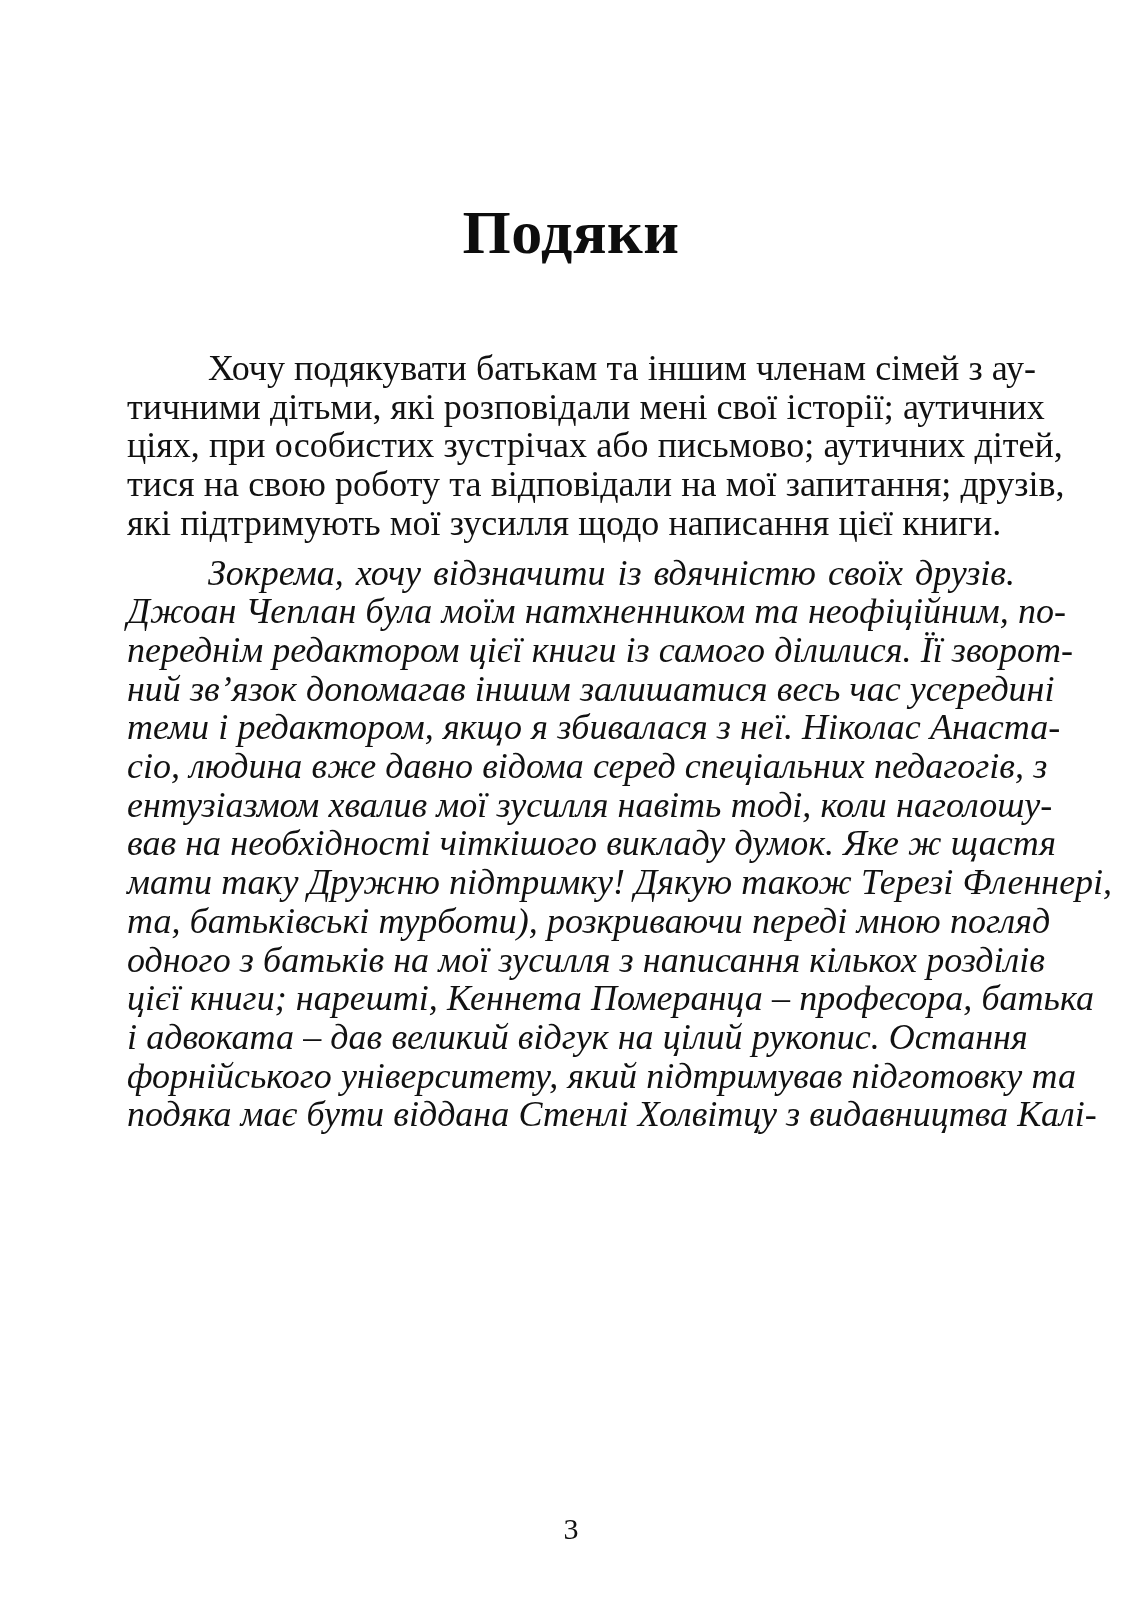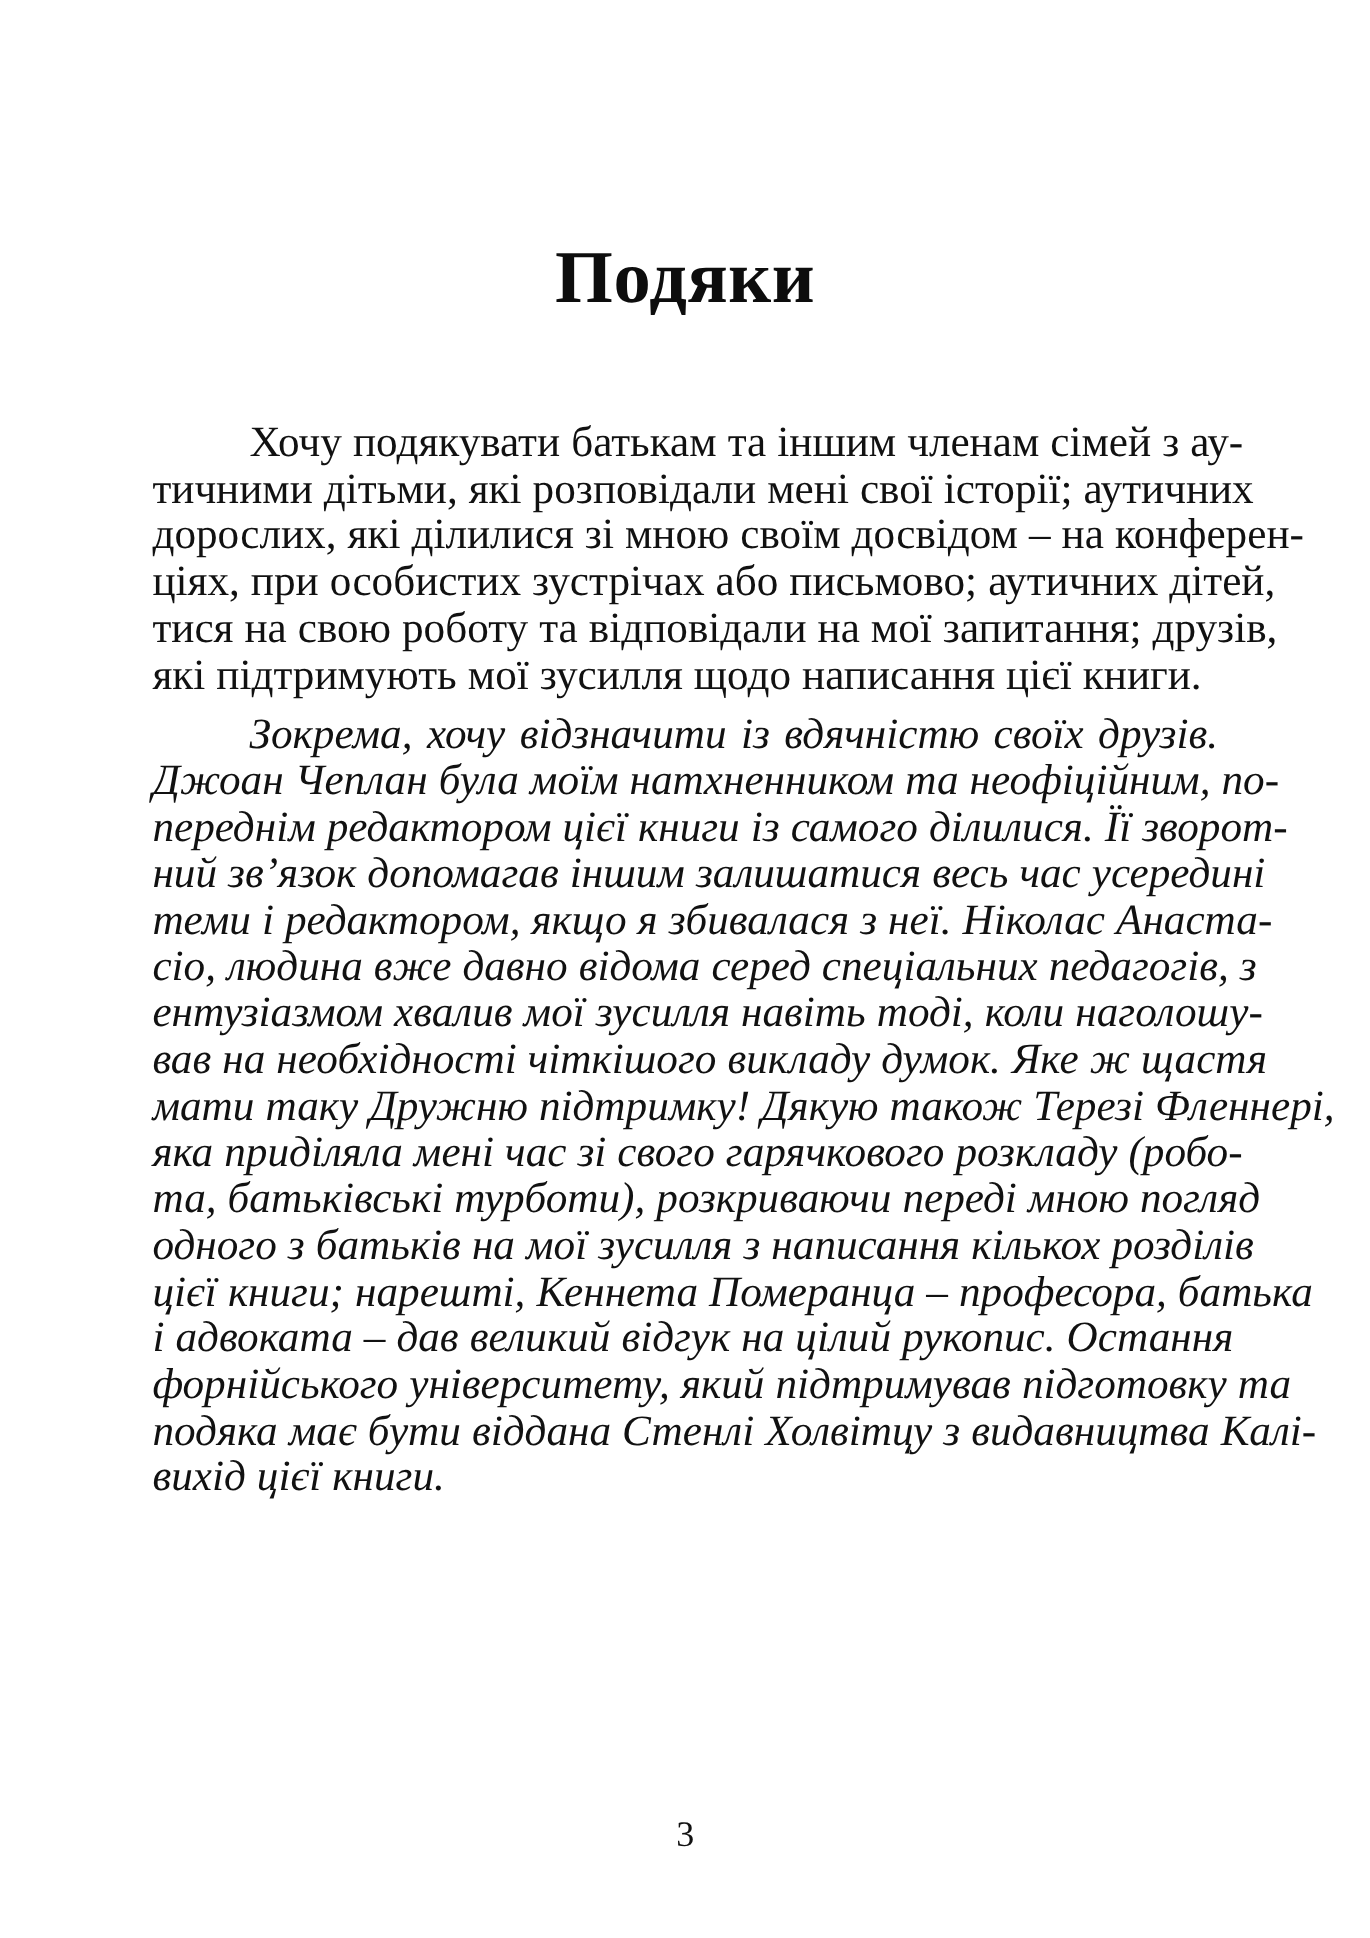--- a/index.html
+++ b/index.html
@@ -96,43 +96,40 @@
 
 <div class="page">
 
   <h1 class="page-title">Подяки</h1>
 
   <div class="text-block">
 
     <p class="para">
       <span class="line"><span class="indent"></span><span>Хочу подякувати батькам та іншим членам сімей з ау-</span></span>
       <span class="line">тичними дітьми, які розповідали мені свої історії; аутичних</span>
-      <span class="line">дорослих, які ділилися зі мною своїм досвідом – на конферен-</span>
       <span class="line">ціях, при особистих зустрічах або письмово; аутичних дітей,</span>
       <span class="line">тися на свою роботу та відповідали на мої запитання; друзів,</span>
       <span class="line last">які підтримують мої зусилля щодо написання цієї книги.</span>
     </p>
 
     <p class="para">
       <span class="line"><span class="indent"></span><span>Зокрема, хочу відзначити із вдячністю своїх друзів.</span></span>
       <span class="line">Джоан Чеплан була моїм натхненником та неофіційним, по-</span>
       <span class="line">переднім редактором цієї книги із самого ділилися. Її зворот-</span>
       <span class="line">ний зв’язок допомагав іншим залишатися весь час усередині</span>
       <span class="line">теми і редактором, якщо я збивалася з неї. Ніколас Анаста-</span>
       <span class="line">сіо, людина вже давно відома серед спеціальних педагогів, з</span>
       <span class="line">ентузіазмом хвалив мої зусилля навіть тоді, коли наголошу-</span>
       <span class="line">вав на необхідності чіткішого викладу думок. Яке ж щастя</span>
       <span class="line">мати таку Дружню підтримку! Дякую також Терезі Фленнері,</span>
-      <span class="line">яка приділяла мені час зі свого гарячкового розкладу (робо-</span>
       <span class="line">та, батьківські турботи), розкриваючи переді мною погляд</span>
       <span class="line">одного з батьків на мої зусилля з написання кількох розділів</span>
       <span class="line">цієї книги; нарешті, Кеннета Померанца – професора, батька</span>
       <span class="line">і адвоката – дав великий відгук на цілий рукопис. Остання</span>
       <span class="line">форнійського університету, який підтримував підготовку та</span>
       <span class="line">подяка має бути віддана Стенлі Холвітцу з видавництва Калі-</span>
-      <span class="line last">вихід цієї книги.</span>
     </p>
 
   </div>
 
   <div class="folio">3</div>
 
 </div>
 
 </body></html>

